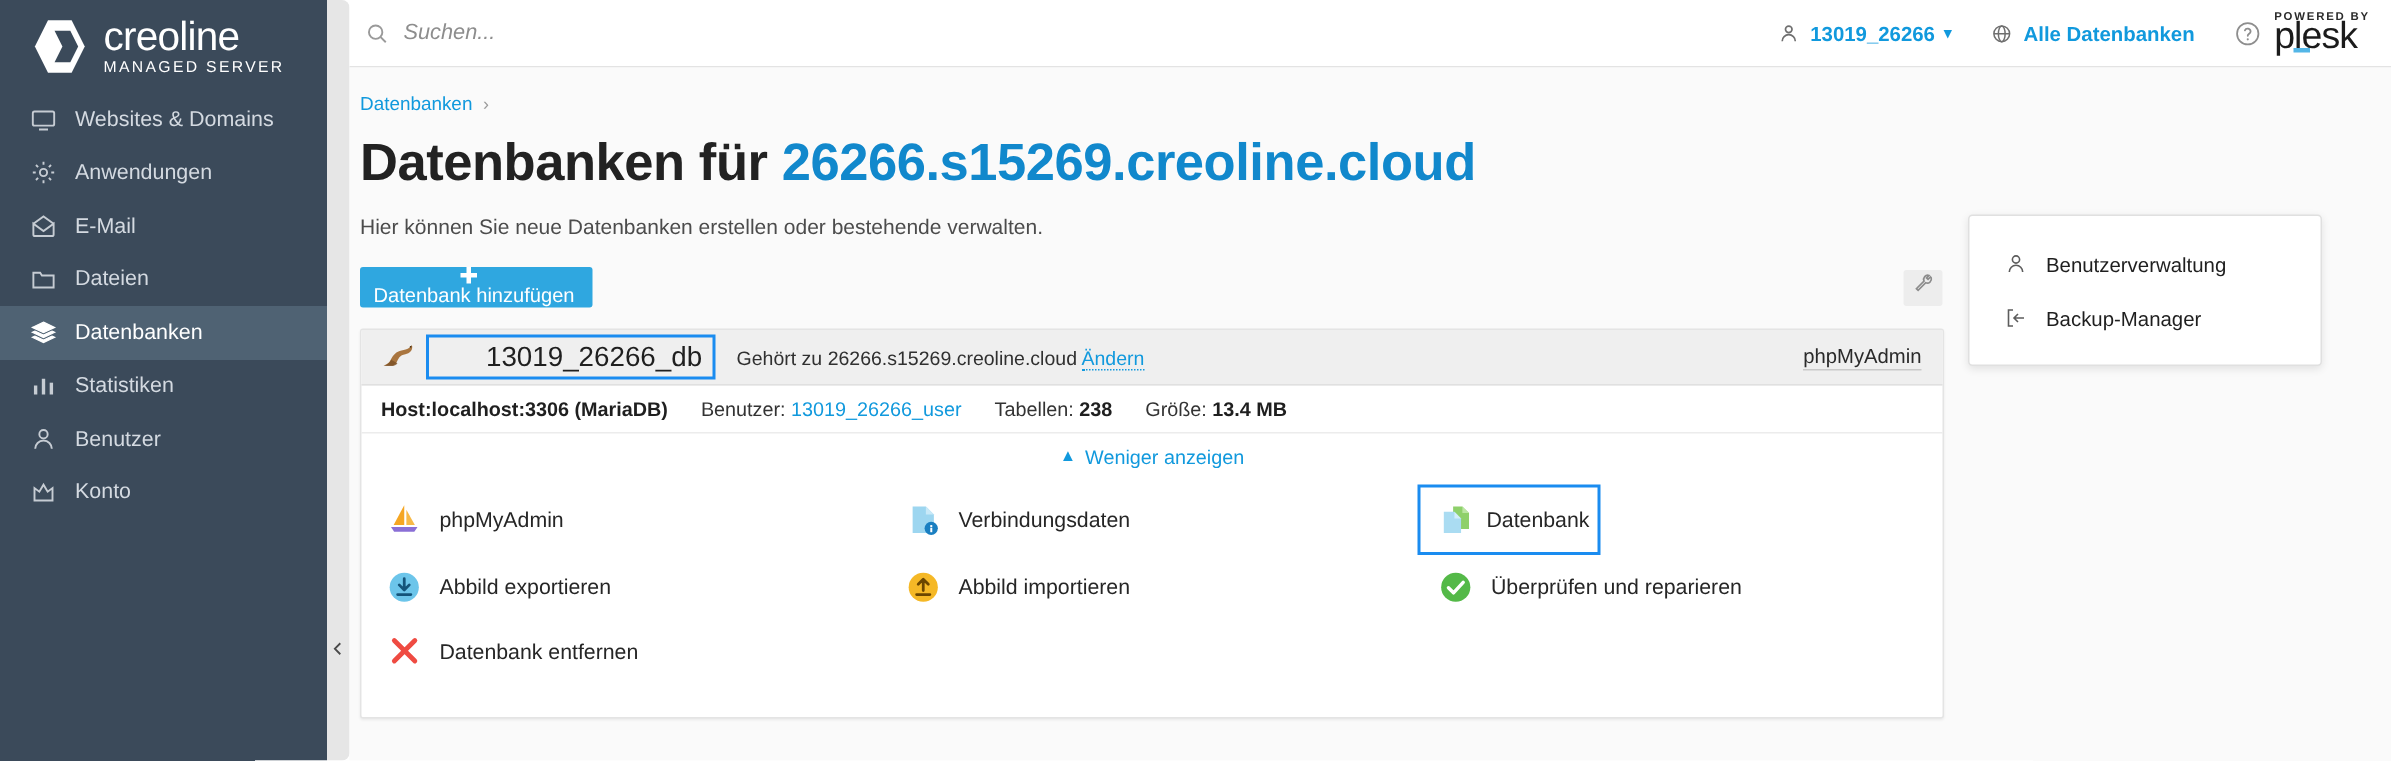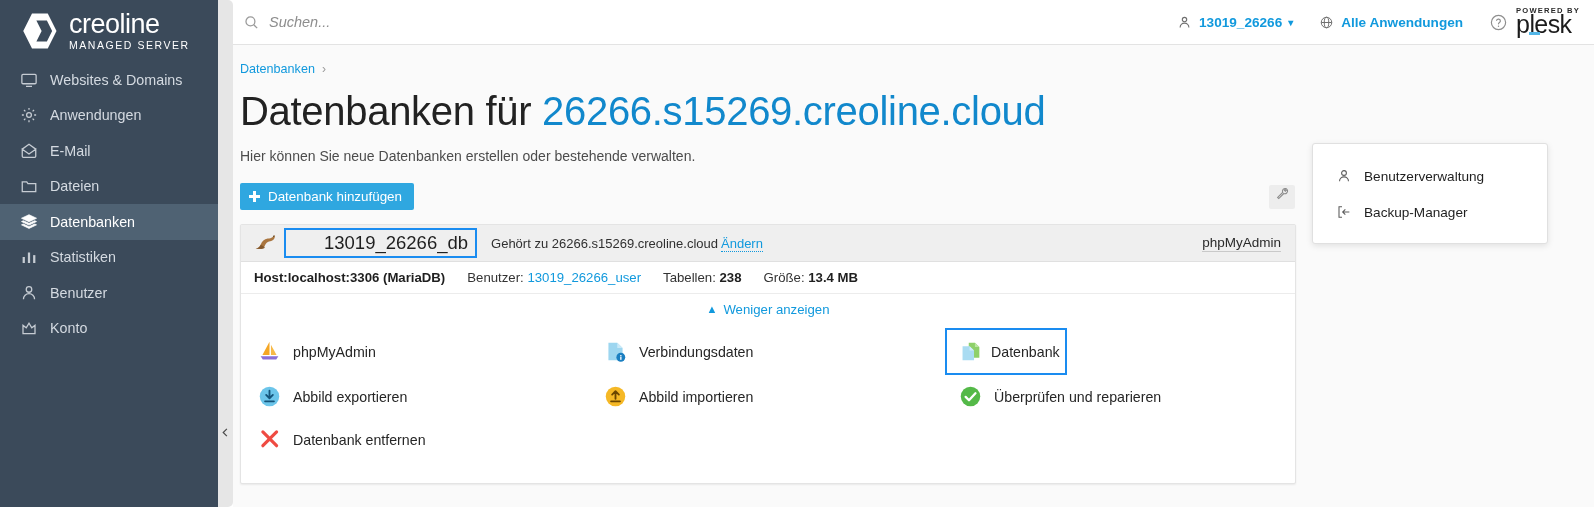--- a/index.html
+++ b/index.html
@@ -106,38 +106,38 @@
     width: 1361px; height: 462px; background: #fafafa;
     overflow: hidden;
   }
   #breadcrumb {
     margin: 17px 0 0 7px; font-size: 12.6px;
     display: flex; align-items: center;
   }
   #breadcrumb a { color: #1199dd; text-decoration: none; cursor: pointer; }
   #breadcrumb .sep { color: #9b9b9b; margin: 0 7px; font-size: 12px; }
   #page-title {
-    margin: 13px 0 0 7px; font-size: 40px; color: #222222;
-    font-weight: 400; letter-spacing: -0.3px;
+    margin: 13px 0 0 7px; font-size: 35px; color: #222222;
+    font-weight: 700; letter-spacing: -0.3px;
   }
   #page-title .host { color: #1188cc; }
   #page-desc {
     margin: 14px 0 0 7px; font-size: 14px; color: #4c4c4c;
   }
 
   
   #toolbar {
     margin: 19px 0 0 7px; display: flex; align-items: center;
     width: 1055px;
   }
   #add-db-btn {
     background: #2fa7e0; color: #ffffff; border: 0;
     height: 27px; padding: 0 12px 0 9px; border-radius: 2px;
     font-size: 13.4px; font-family: "Liberation Sans", sans-serif;
-    display: flex; align-items: center; cursor: pointer;
+    display: flex; align-items: center; cursor: pointer; flex-direction: column;
   }
   #add-db-btn .plus {
     position: relative; width: 11px; height: 11px; margin-right: 8px;
   }
   #add-db-btn .plus:before, #add-db-btn .plus:after {
     content: ""; position: absolute; background: #ffffff;
   }
   #add-db-btn .plus:before { left: 4px; top: 0; width: 3.4px; height: 11px; }
   #add-db-btn .plus:after { left: 0; top: 4px; width: 11px; height: 3.4px; }
   #tools-btn {
@@ -358,21 +358,21 @@
       </div>
 
       <div class="top-link">
         <span class="t-ico">
           <svg viewBox="0 0 24 24" width="15" height="15" fill="none" stroke="#6f6f6f" stroke-width="1.6">
             <circle cx="12" cy="12" r="8.4"></circle>
               <ellipse cx="12" cy="12" rx="3.6" ry="8.4"></ellipse>
               <path d="M3.6 12h16.8"></path>
           </svg>
         </span>
-        <span>Alle Anwendungen</span>
+        <span>Alle Datenbanken</span>
       </div>
 
       <div id="help-icon">
         <svg viewBox="0 0 24 24" width="19" height="19" fill="none" stroke="#8e8e8e" stroke-width="1.5">
           <circle cx="12" cy="12" r="9"></circle>
           <path d="M9.6 9.2a2.5 2.5 0 0 1 4.8.9c0 1.7-2.4 2.1-2.4 3.6" stroke-linecap="round"></path>
           <circle cx="12" cy="16.7" r="0.9" fill="#8e8e8e" stroke="none"></circle>
         </svg>
       </div>
 

